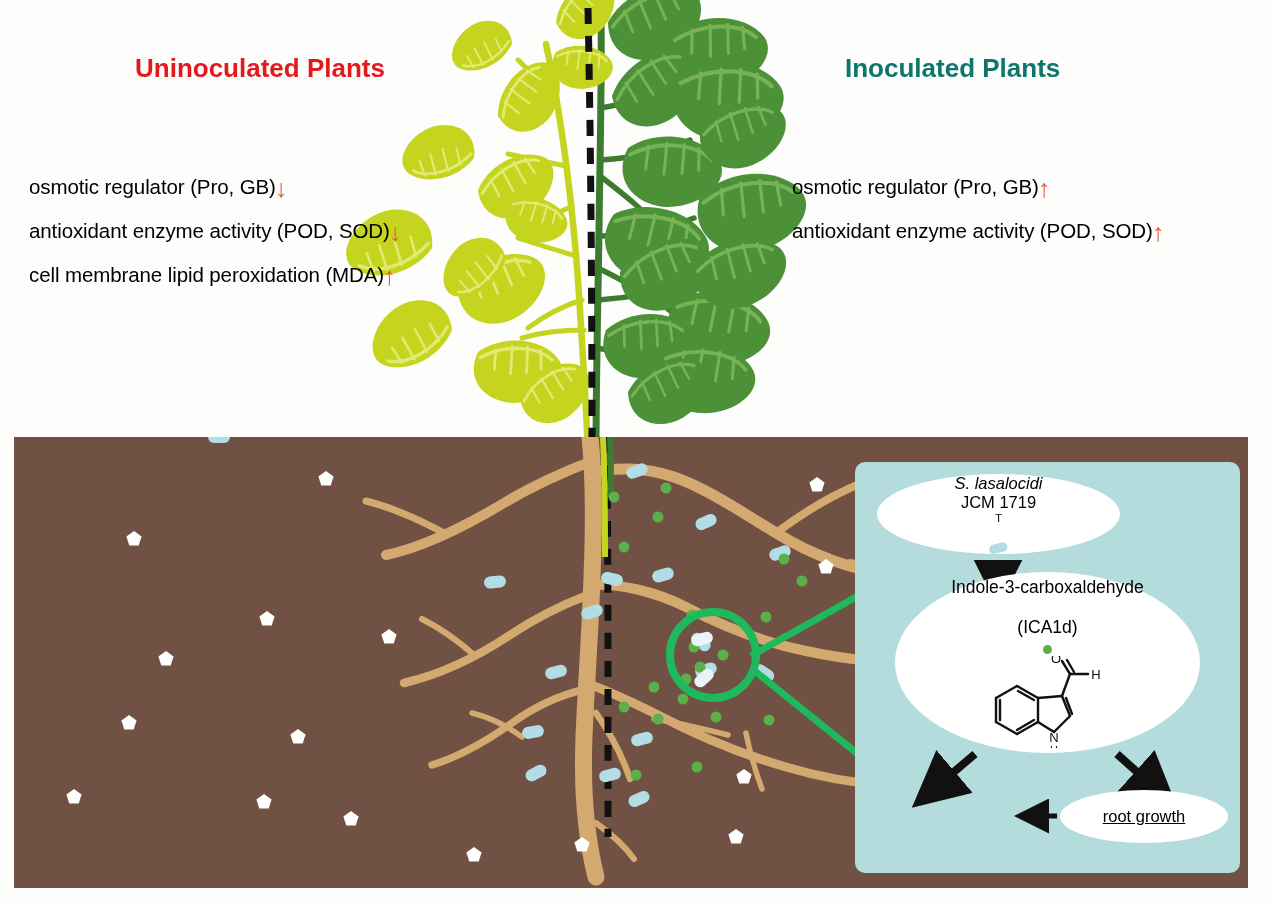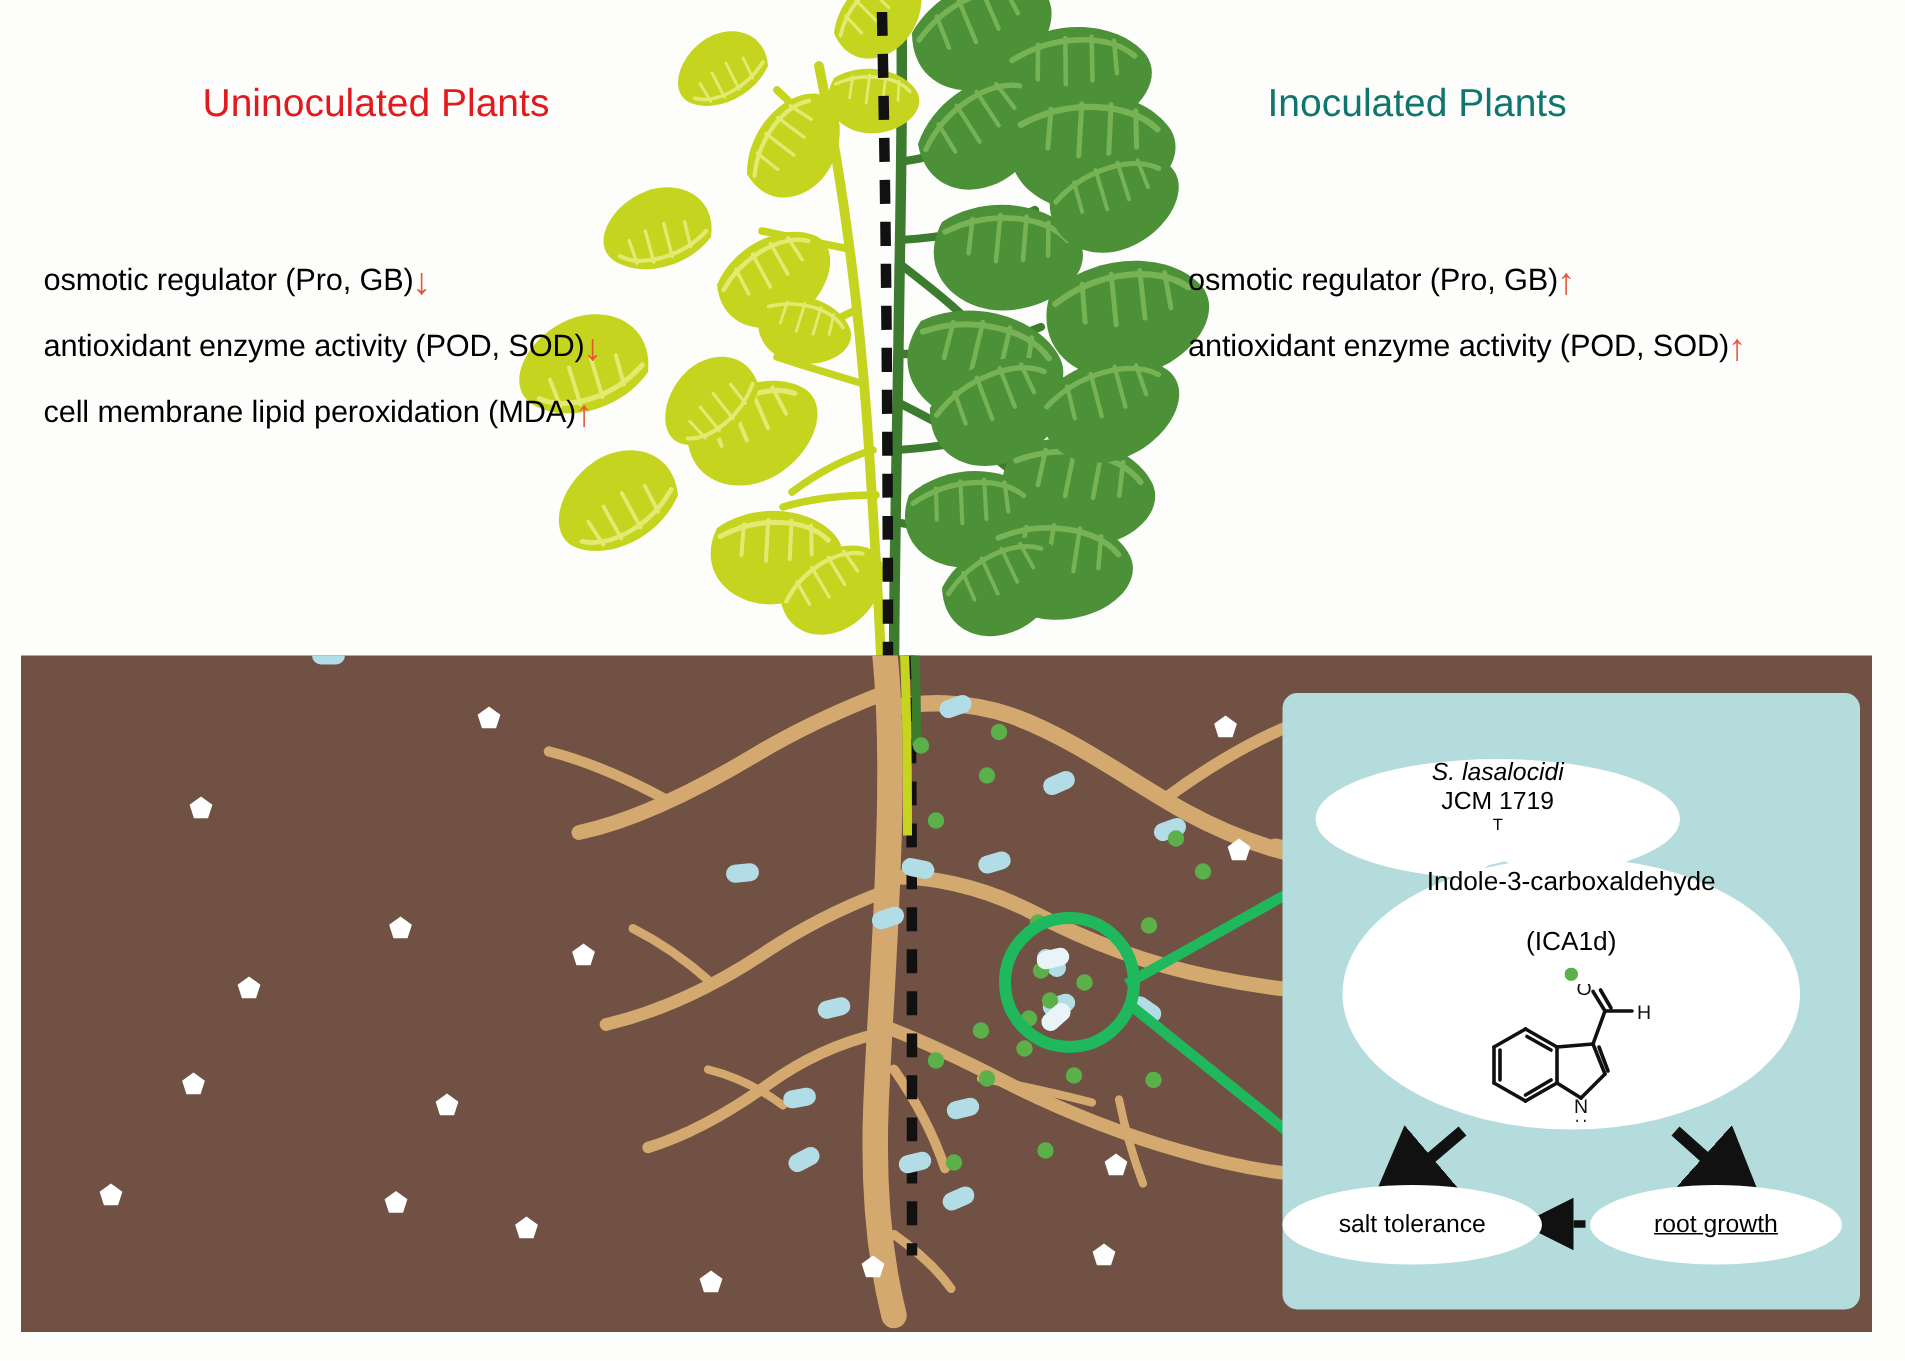--- a/index.html
+++ b/index.html
@@ -13,21 +13,21 @@
   #figure {
     position: relative;
     width: 1270px;
     height: 907px;
     background: #fdfdfb;
     overflow: hidden;
   }
   .title {
     position: absolute;
     font-size: 26px;
-    font-weight: normal;
+    font-weight: bold;
     white-space: nowrap;
   }
   #title-left {
     left: 135px;
     top: 53px;
     color: #e3191e;
   }
   #title-right {
     left: 845px;
     top: 53px;
@@ -74,21 +74,21 @@
     background: #ffffff;
     border-radius: 50%;
     display: flex;
     flex-direction: column;
     align-items: center;
     justify-content: center;
     text-align: center;
   }
   .ell span { display: block; }
   #ell-strain {
-    left: 22px; top: 44px; width: 243px; height: 80px;
+    left: 22px; top: 12px; width: 243px; height: 80px;
     font-size: 16.5px; font-style: italic;
   }
   #ell-strain .nonital { font-style: normal; }
   #ell-ica {
     left: 40px; top: 110px; width: 305px; height: 181px;
     font-size: 17.5px;
   }
   #ell-ica .l1 { margin-bottom: 19px; }
   #ell-salt {
     left: 0px; top: 328px; width: 173px; height: 53px;
@@ -444,22 +444,19 @@
           <path d="M90,16 L83,4"></path>
           <path d="M86,18 L104,18"></path>
         </g>
         <text x="72" y="7" font-family="'Liberation Sans', sans-serif" font-size="13" fill="#111111" text-anchor="middle">O</text>
         <text x="112" y="23" font-family="'Liberation Sans', sans-serif" font-size="13" fill="#111111" text-anchor="middle">H</text>
         <text x="70" y="86" font-family="'Liberation Sans', sans-serif" font-size="13" fill="#111111" text-anchor="middle">N</text>
         <text x="70" y="98" font-family="'Liberation Sans', sans-serif" font-size="11" fill="#111111" text-anchor="middle">H</text>
       </svg>
     </div>
 
-    <div class="ell" id="ell-salt">
-      <span>salt tolerance</span>
-    </div>
 
     <div class="ell" id="ell-root">
       <span>root growth</span>
     </div>
   </div>
 
 </div>
 
 </body></html>

